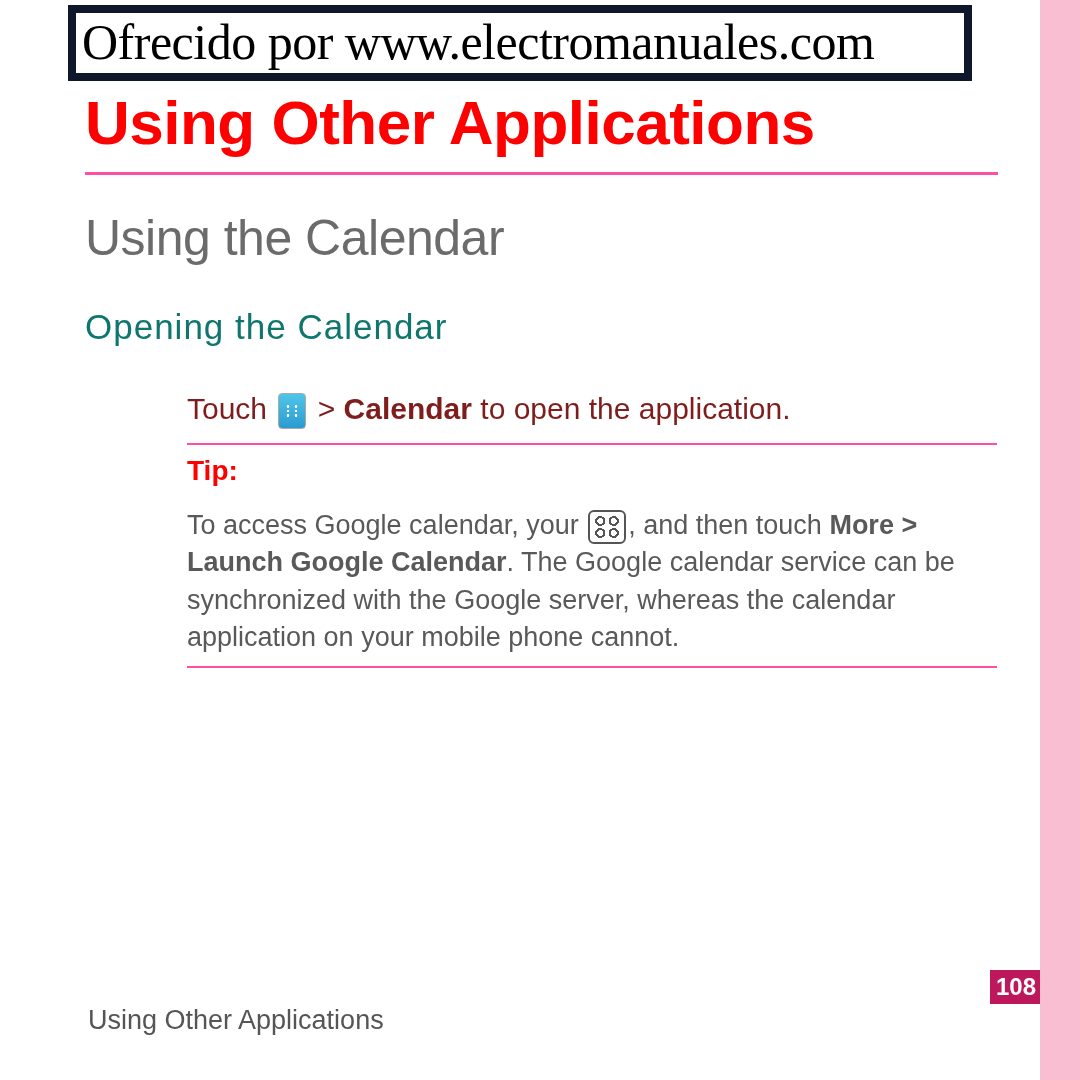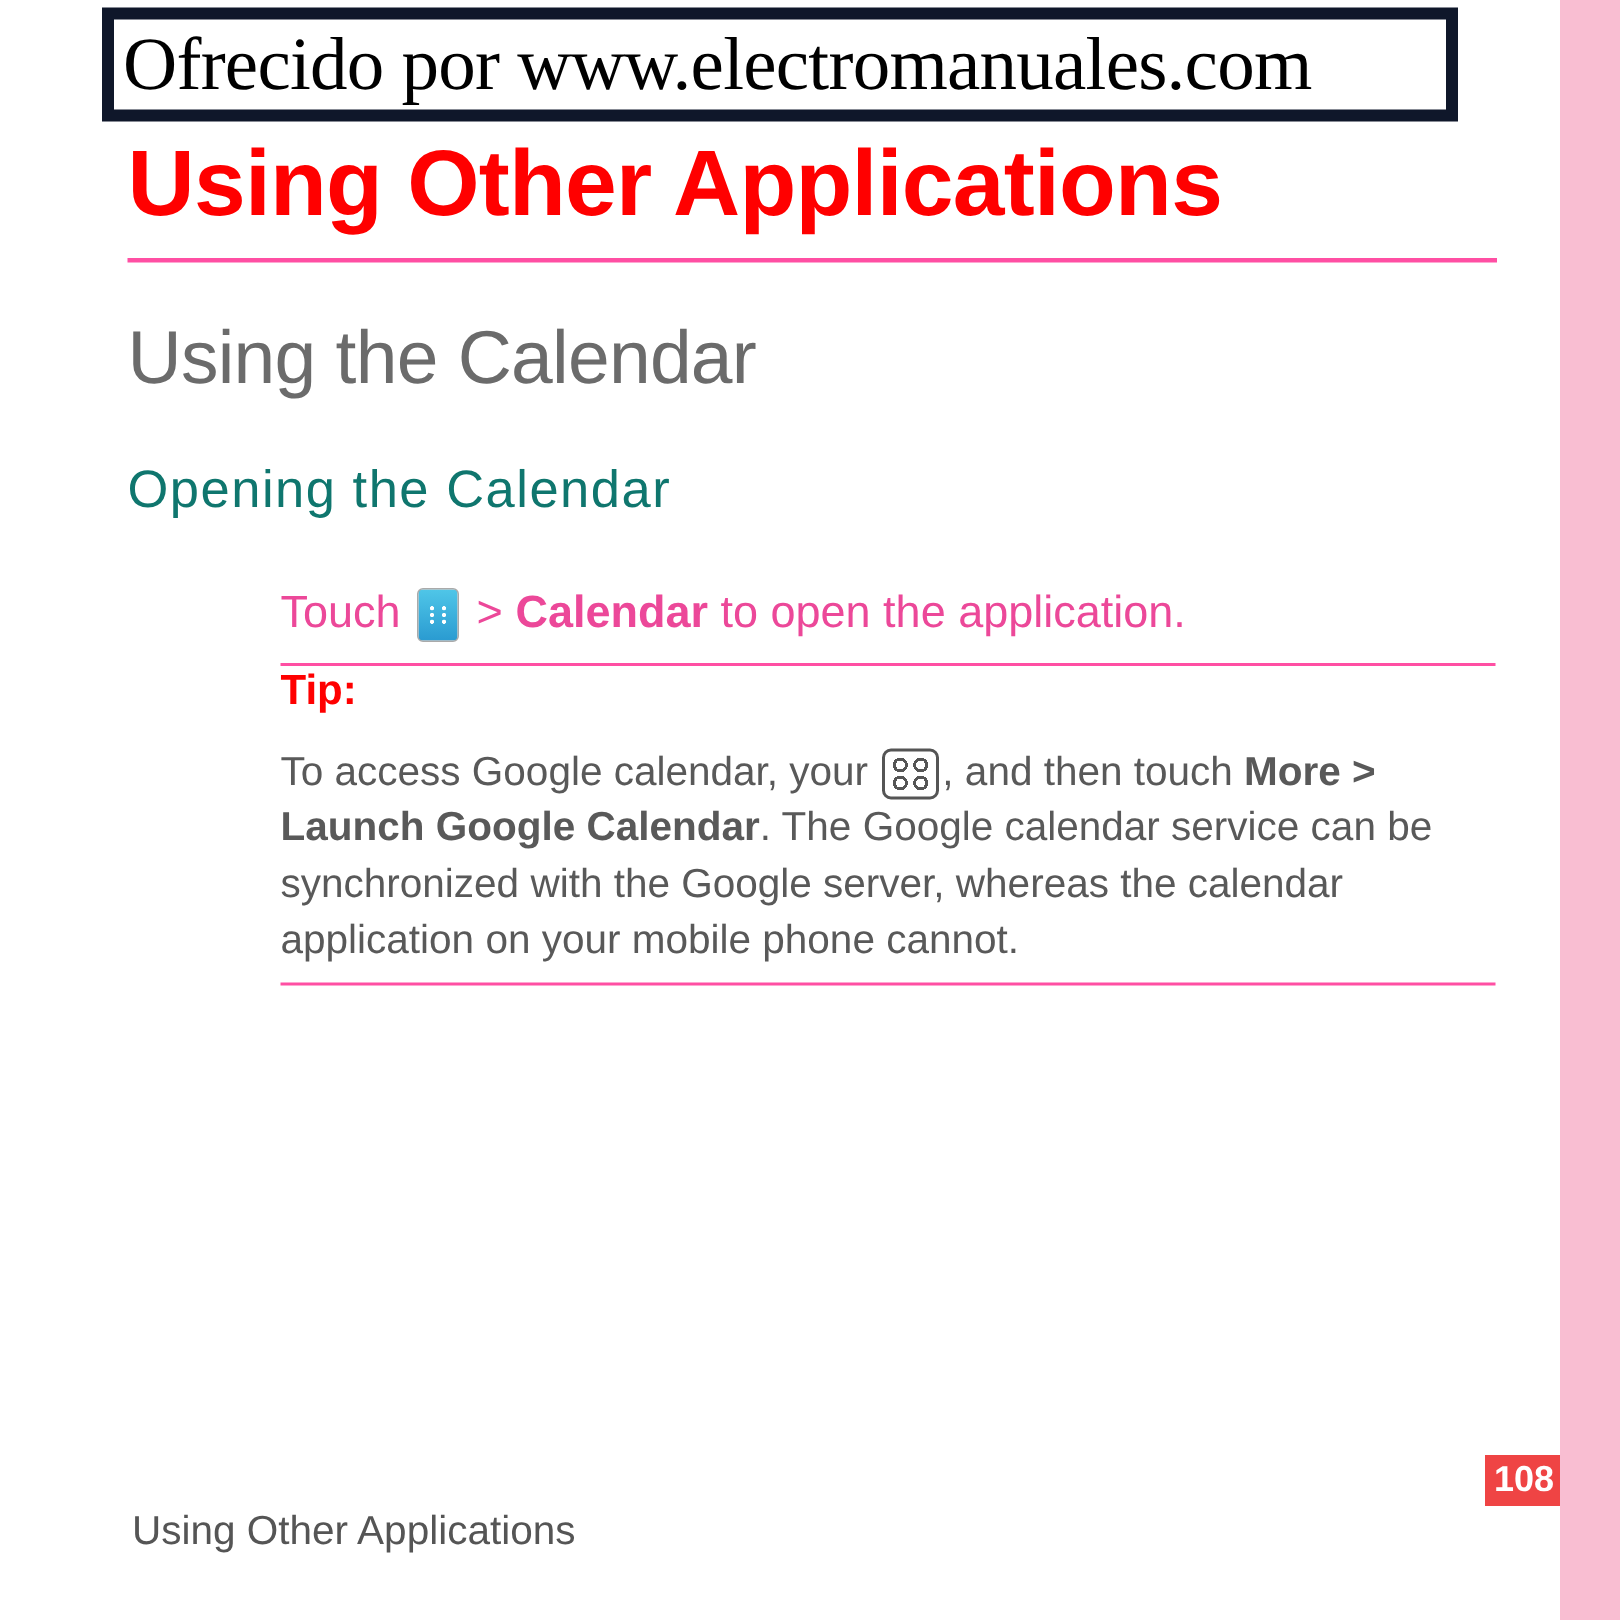--- a/index.html
+++ b/index.html
@@ -72,21 +72,21 @@
   }
   .bold { font-weight: 700; }
   .subsection-title {
     color: #0f766e;
     font-size: 35px;
     margin-top: 40px;
     letter-spacing: 1px;
     font-weight: 400;
   }
   .touch-line {
-    color: #ec4899;
+    color: #7f1d1d;
     font-size: 30px;
     margin-left: 102px;
     margin-top: 42px;
     line-height: 1.3;
   }
   .apps-icon {
     display: inline-block;
     width: 28px;
     height: 36px;
     vertical-align: middle;
@@ -113,21 +113,21 @@
     background: #ff4fa3;
     margin-left: 102px;
     width: 810px;
     margin-top: 14px;
   }
   .tip-label {
     color: #ff0000;
     font-weight: 700;
     font-size: 28px;
     margin-left: 102px;
-    margin-top: 0;
+    margin-top: 10px;
   }
   .tip-body {
     color: #595959;
     font-size: 27px;
     margin-left: 102px;
     margin-top: 20px;
     line-height: 1.38;
     width: 810px;
   }
   .menu-icon {
@@ -165,21 +165,21 @@
     position: absolute;
     left: 88px;
     bottom: 44px;
     color: #555;
     font-size: 27px;
   }
   .page-number {
     position: absolute;
     right: 0;
     bottom: 76px;
-    background: #ef4444;
+    background: #be185d;
     color: #fff;
     font-weight: 700;
     font-size: 24px;
     padding: 3px 4px 3px 6px;
   }
 </style>
 </head>
 <body>
 
 <div class="right-bar"></div>

